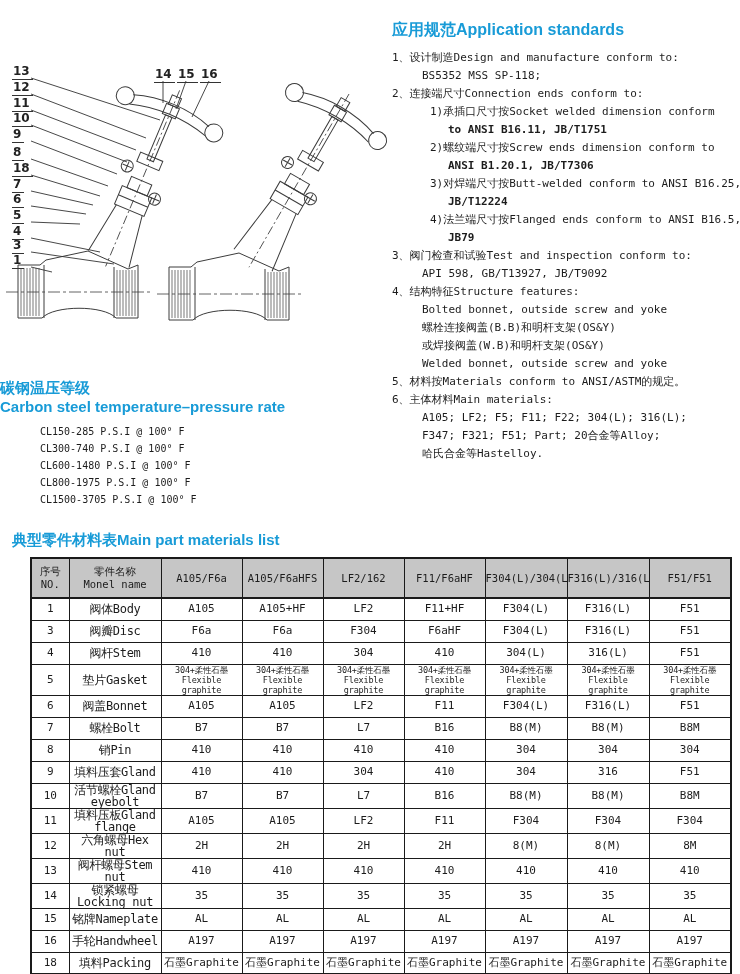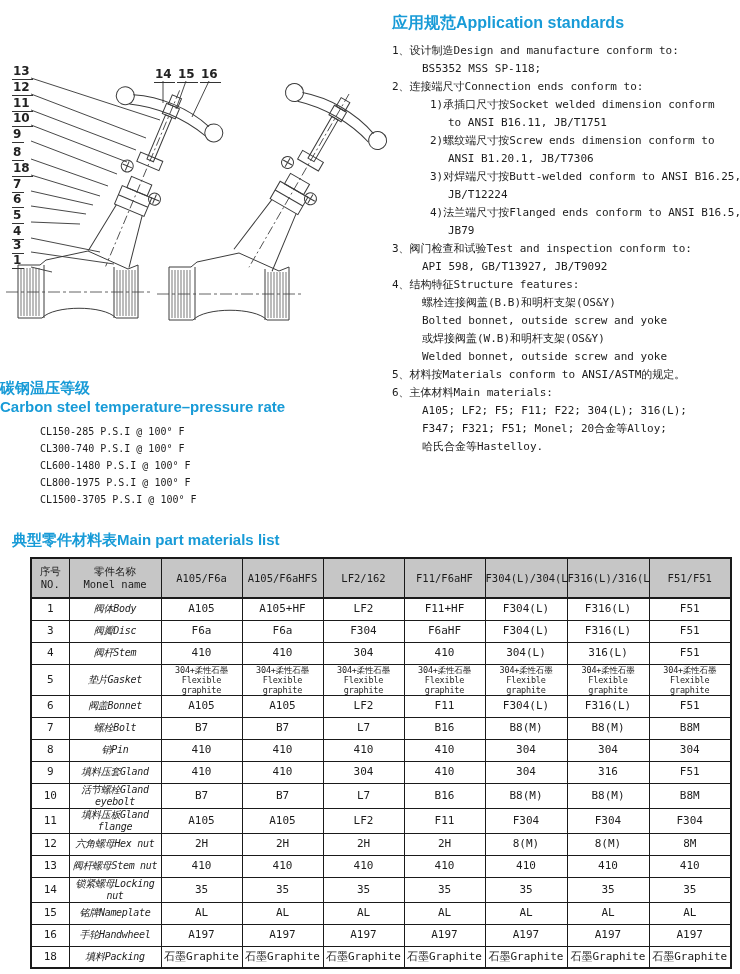--- a/index.html
+++ b/index.html
@@ -9,44 +9,44 @@
   #page{position:relative;width:740px;height:974px;background:#fff;overflow:hidden;}
 
   
   #drawing{position:absolute;left:0;top:45px;width:410px;height:332px;}
   #drawing svg{position:absolute;left:0;top:0;}
   .callout{position:absolute;font-size:12px;line-height:13px;font-weight:bold;
     color:#222;border-bottom:1px solid #333;padding:0 3px 1px 1px;
     font-family:"DejaVu Sans","Liberation Sans",sans-serif;}
 
   
-  #standards{position:absolute;left:392px;top:13px;width:344px;}
+  #standards{position:absolute;left:392px;top:20px;width:344px;}
   #standards h2{font-family:"Liberation Sans","DejaVu Sans",sans-serif;
     font-size:16px;font-weight:bold;color:var(--accent);margin-bottom:8px;}
   .tline{font-size:11px;line-height:18px;white-space:nowrap;}
-  .ind0{padding-left:0;} .ind1{padding-left:30px;} .ind2{padding-left:38px;} .ind3{padding-left:56px;}
+  .ind0{padding-left:0;} .ind1{padding-left:30px;} .ind2{padding-left:38px;} .ind3{padding-left:56px;font-weight:bold;}
 
   
   #pressure{position:absolute;left:0;top:378px;width:380px;}
   #pressure .h-zh,#pressure .h-en{font-family:"Liberation Sans","DejaVu Sans",sans-serif;
     font-weight:bold;color:var(--accent);font-size:15px;line-height:19px;}
   #ratings{margin-top:7px;}
   .rline{font-size:10px;line-height:17px;padding-left:40px;white-space:nowrap;}
 
   
   #materials{position:absolute;left:12px;top:531px;width:716px;}
   #materials h2{font-family:"Liberation Sans","DejaVu Sans",sans-serif;
     font-size:15px;font-weight:bold;color:var(--accent);margin-bottom:7px;}
   table{border-collapse:collapse;table-layout:fixed;width:700px;border:2px solid #1a1a1a;margin-left:18px;padding-left:32px;}
   th,td{border:1px solid #1a1a1a;text-align:center;vertical-align:middle;
     font-family:"DejaVu Sans Mono","Liberation Mono",monospace;overflow:hidden;}
   thead th{background:#c6c6c6;font-size:10.5px;font-weight:normal;height:40px;
     line-height:13px;white-space:pre-line;border-bottom:2px solid #1a1a1a;}
   td{font-size:11px;height:22px;white-space:pre-line;line-height:12px;}
-  td.name{font-size:10px;letter-spacing:-0.3px;font-style:italic;}
+  td.name{font-size:12px;letter-spacing:-0.3px;}
   td.no{font-size:11px;}
   tr.small td.val{font-size:8.5px;line-height:10px;height:27px;letter-spacing:-0.2px;}
 </style>
 </head>
 <body>
 
 <div id="page">
 
   <div id="drawing">
     <svg id="drawing-svg" viewBox="0 0 410 332" width="410" height="332" xmlns="http://www.w3.org/2000/svg">
@@ -147,28 +147,28 @@
         <div class="tline ind3">to ANSI B16.11, JB/T1751</div>
         <div class="tline ind2">2)螺纹端尺寸按Screw ends dimension conform to</div>
         <div class="tline ind3">ANSI B1.20.1, JB/T7306</div>
         <div class="tline ind2">3)对焊端尺寸按Butt-welded conform to ANSI B16.25,</div>
         <div class="tline ind3">JB/T12224</div>
         <div class="tline ind2">4)法兰端尺寸按Flanged ends conform to ANSI B16.5,</div>
         <div class="tline ind3">JB79</div>
         <div class="tline ind0">3、阀门检查和试验Test and inspection conform to:</div>
         <div class="tline ind1">API 598, GB/T13927, JB/T9092</div>
         <div class="tline ind0">4、结构特征Structure features:</div>
+        <div class="tline ind1">Bolted bonnet, outside screw and yoke</div>
         <div class="tline ind1">螺栓连接阀盖(B.B)和明杆支架(OS&amp;Y)</div>
-        <div class="tline ind1">Bolted bonnet, outside screw and yoke</div>
         <div class="tline ind1">或焊接阀盖(W.B)和明杆支架(OS&amp;Y)</div>
         <div class="tline ind1">Welded bonnet, outside screw and yoke</div>
         <div class="tline ind0">5、材料按Materials conform to ANSI/ASTM的规定。</div>
         <div class="tline ind0">6、主体材料Main materials:</div>
         <div class="tline ind1">A105; LF2; F5; F11; F22; 304(L); 316(L);</div>
-        <div class="tline ind1">F347; F321; F51; Monel; 20合金等Alloy;</div>
+        <div class="tline ind1">F347; F321; F51; Part; 20合金等Alloy;</div>
         <div class="tline ind1">哈氏合金等Hastelloy.</div>
       </div>
   </div>
 
   <div id="pressure">
     <div class="h-zh">碳钢温压等级</div>
     <div class="h-en">Carbon steel temperature–pressure rate</div>
     <div id="ratings">
         <div class="rline">CL150-285 P.S.I @ 100° F</div>
         <div class="rline">CL300-740 P.S.I @ 100° F</div>

